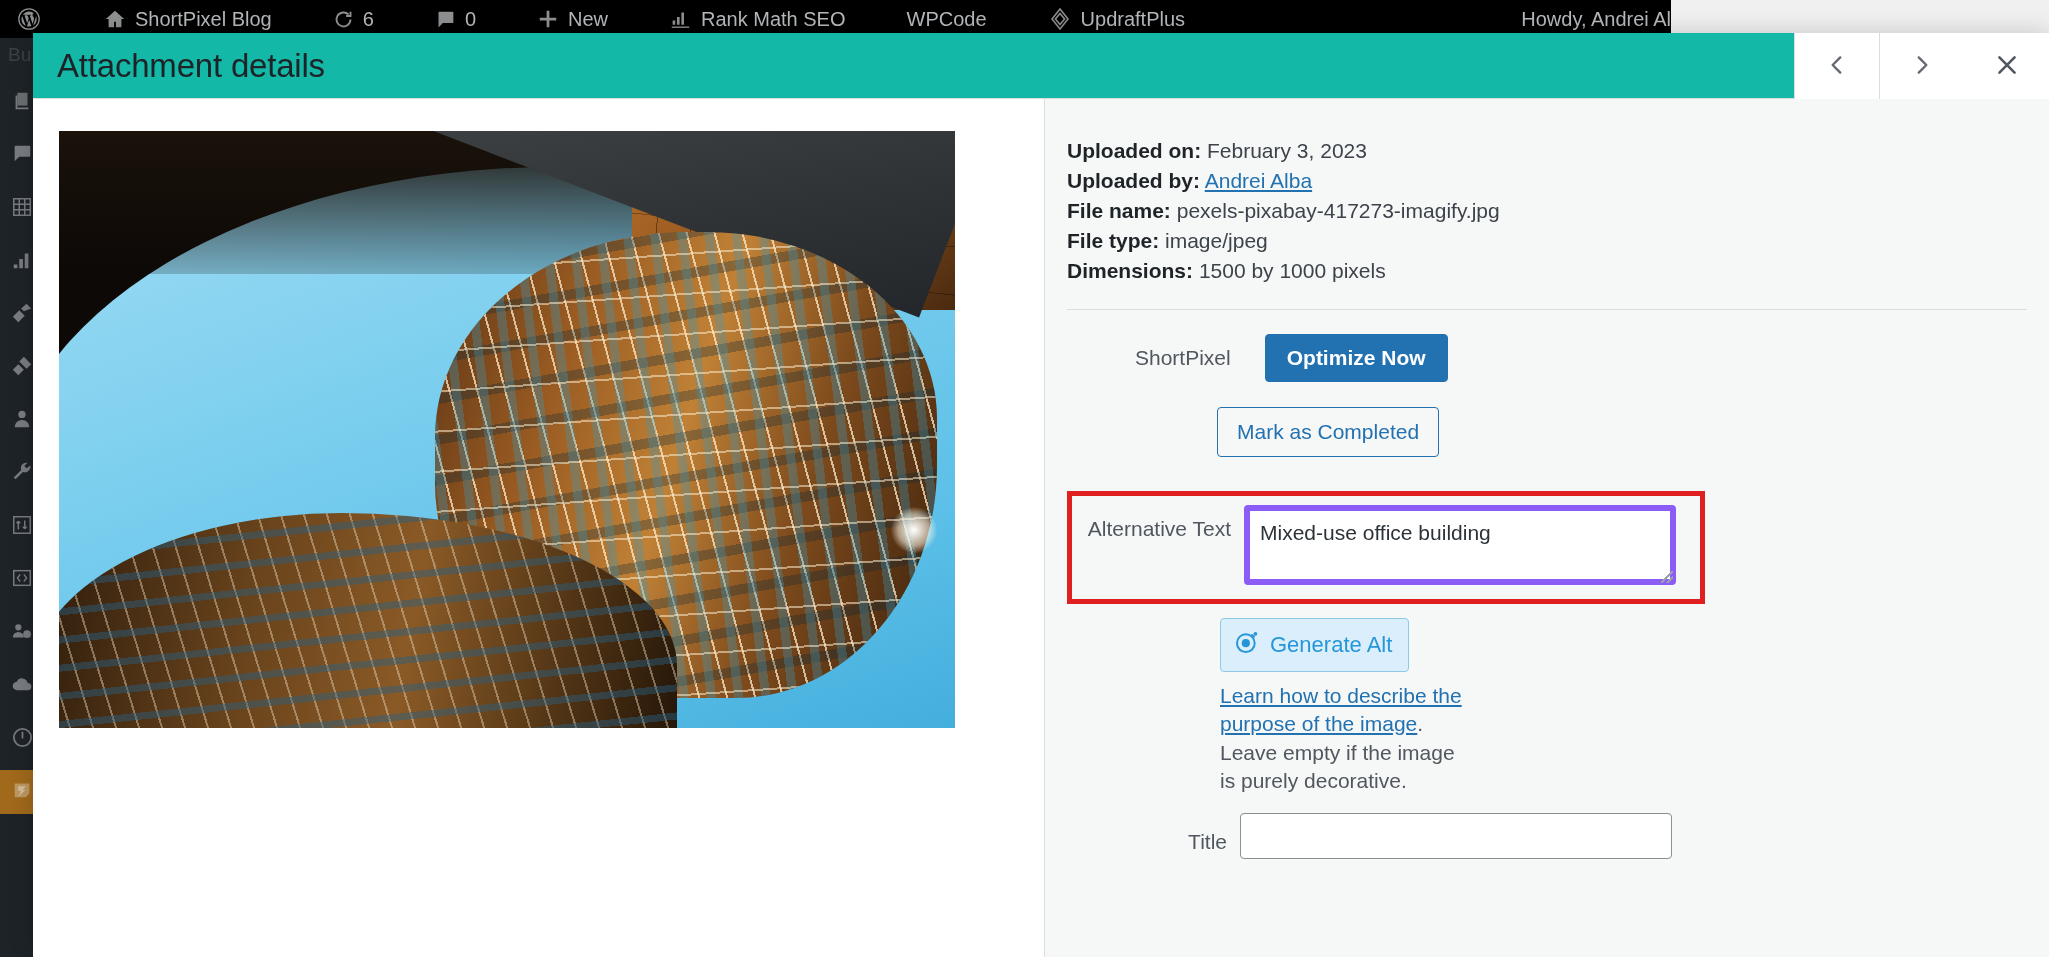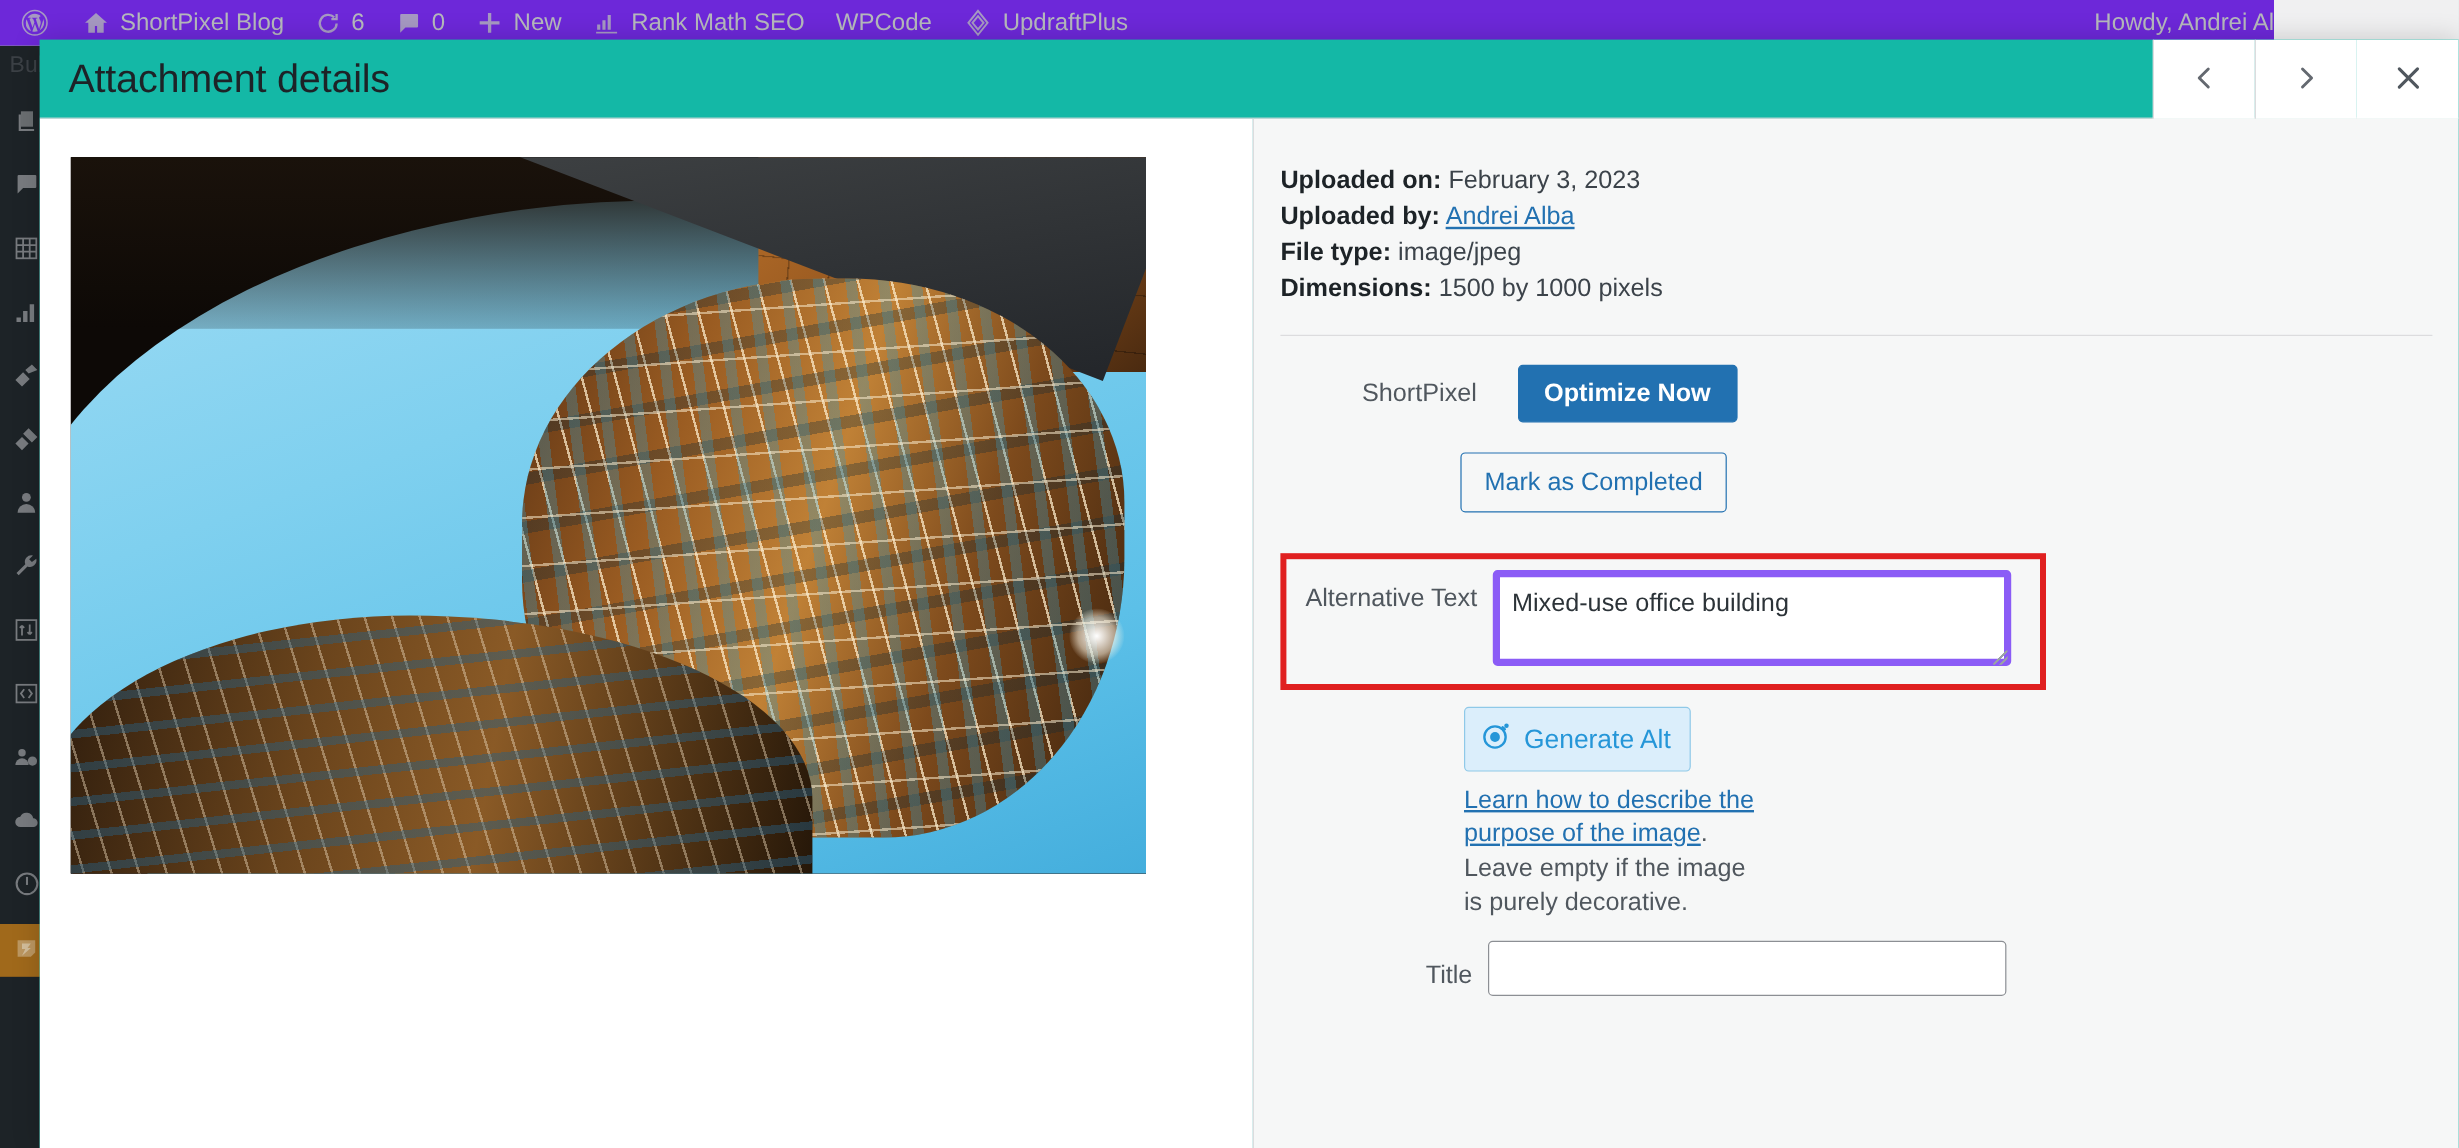--- a/index.html
+++ b/index.html
@@ -6,23 +6,24 @@
   html, body {
     width: 2049px; height: 957px;
     overflow: hidden;
     font-family: "Liberation Sans", sans-serif;
     background: #f0f0f1;
   }
   .screen { position: relative; width: 2049px; height: 957px; overflow: hidden; }
 
   
   .adminbar {
-    position: absolute; top: 0; left: 0; width: 1895px; height: 38px;
-    background: #6d28d9; display: flex; align-items: center;
+    position: absolute; top: 0; left: 0; width: 1671px; height: 38px;
+    background: #000000; display: flex; align-items: center;
     z-index: 40;
+    gap: 35px;
   }
   .ab-item {
     display: flex; align-items: center; gap: 9px;
     height: 38px; padding: 0 13px;
     color: #b6b9bc; font-size: 20px; white-space: nowrap;
   }
   .ab-logo { padding: 0 14px 0 16px; }
   .ab-icon { display: inline-flex; align-items: center; justify-content: center; opacity: .78; }
   .ab-spacer { flex: 1; }
   .ab-howdy { padding-right: 0; color: #b6b9bc; font-size: 20px; align-items: center; }
@@ -471,20 +472,24 @@
         <div class="meta">
           <div class="meta-row">
             <strong>Uploaded on:</strong>
             <span>February 3, 2023</span>
           </div>
           <div class="meta-row">
             <strong>Uploaded by:</strong>
             <a class="meta-link" href="#">Andrei Alba</a>
           </div>
           <div class="meta-row">
+            <strong>File name:</strong>
+            <span>pexels-pixabay-417273-imagify.jpg</span>
+          </div>
+          <div class="meta-row">
             <strong>File type:</strong>
             <span>image/jpeg</span>
           </div>
           <div class="meta-row">
             <strong>Dimensions:</strong>
             <span>1500 by 1000 pixels</span>
           </div>
         </div>
 
         <div class="rule"></div>

